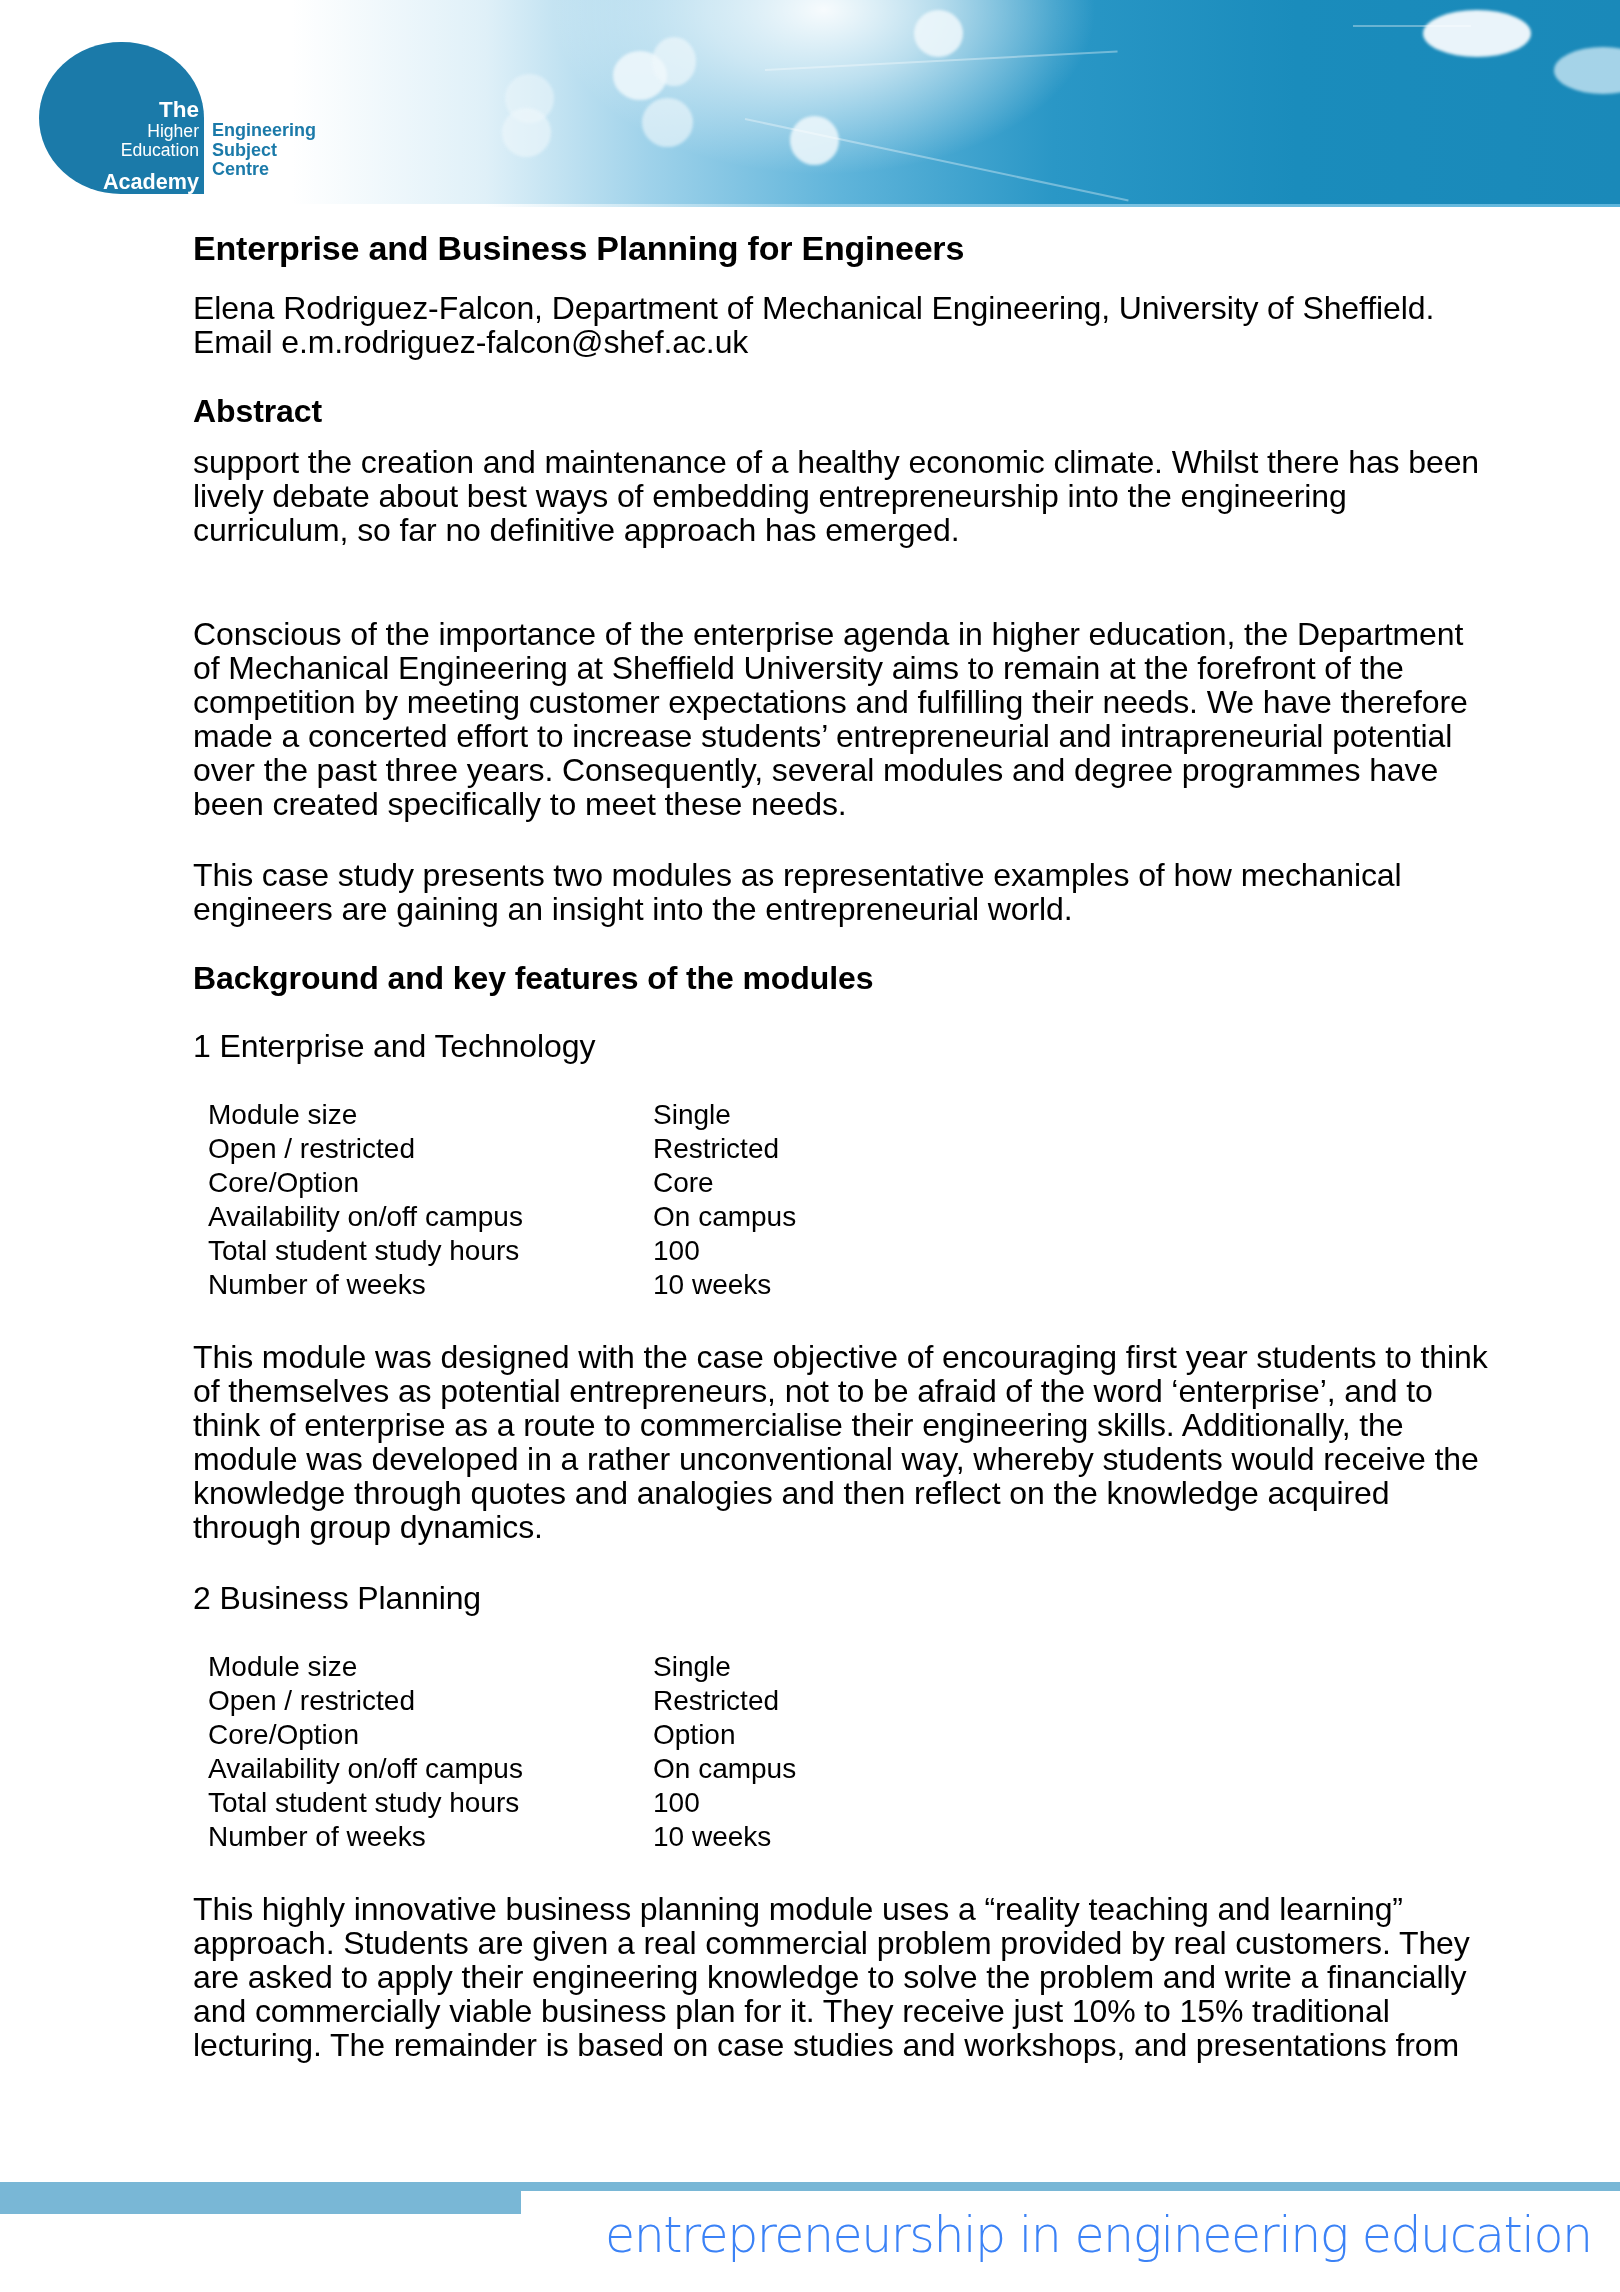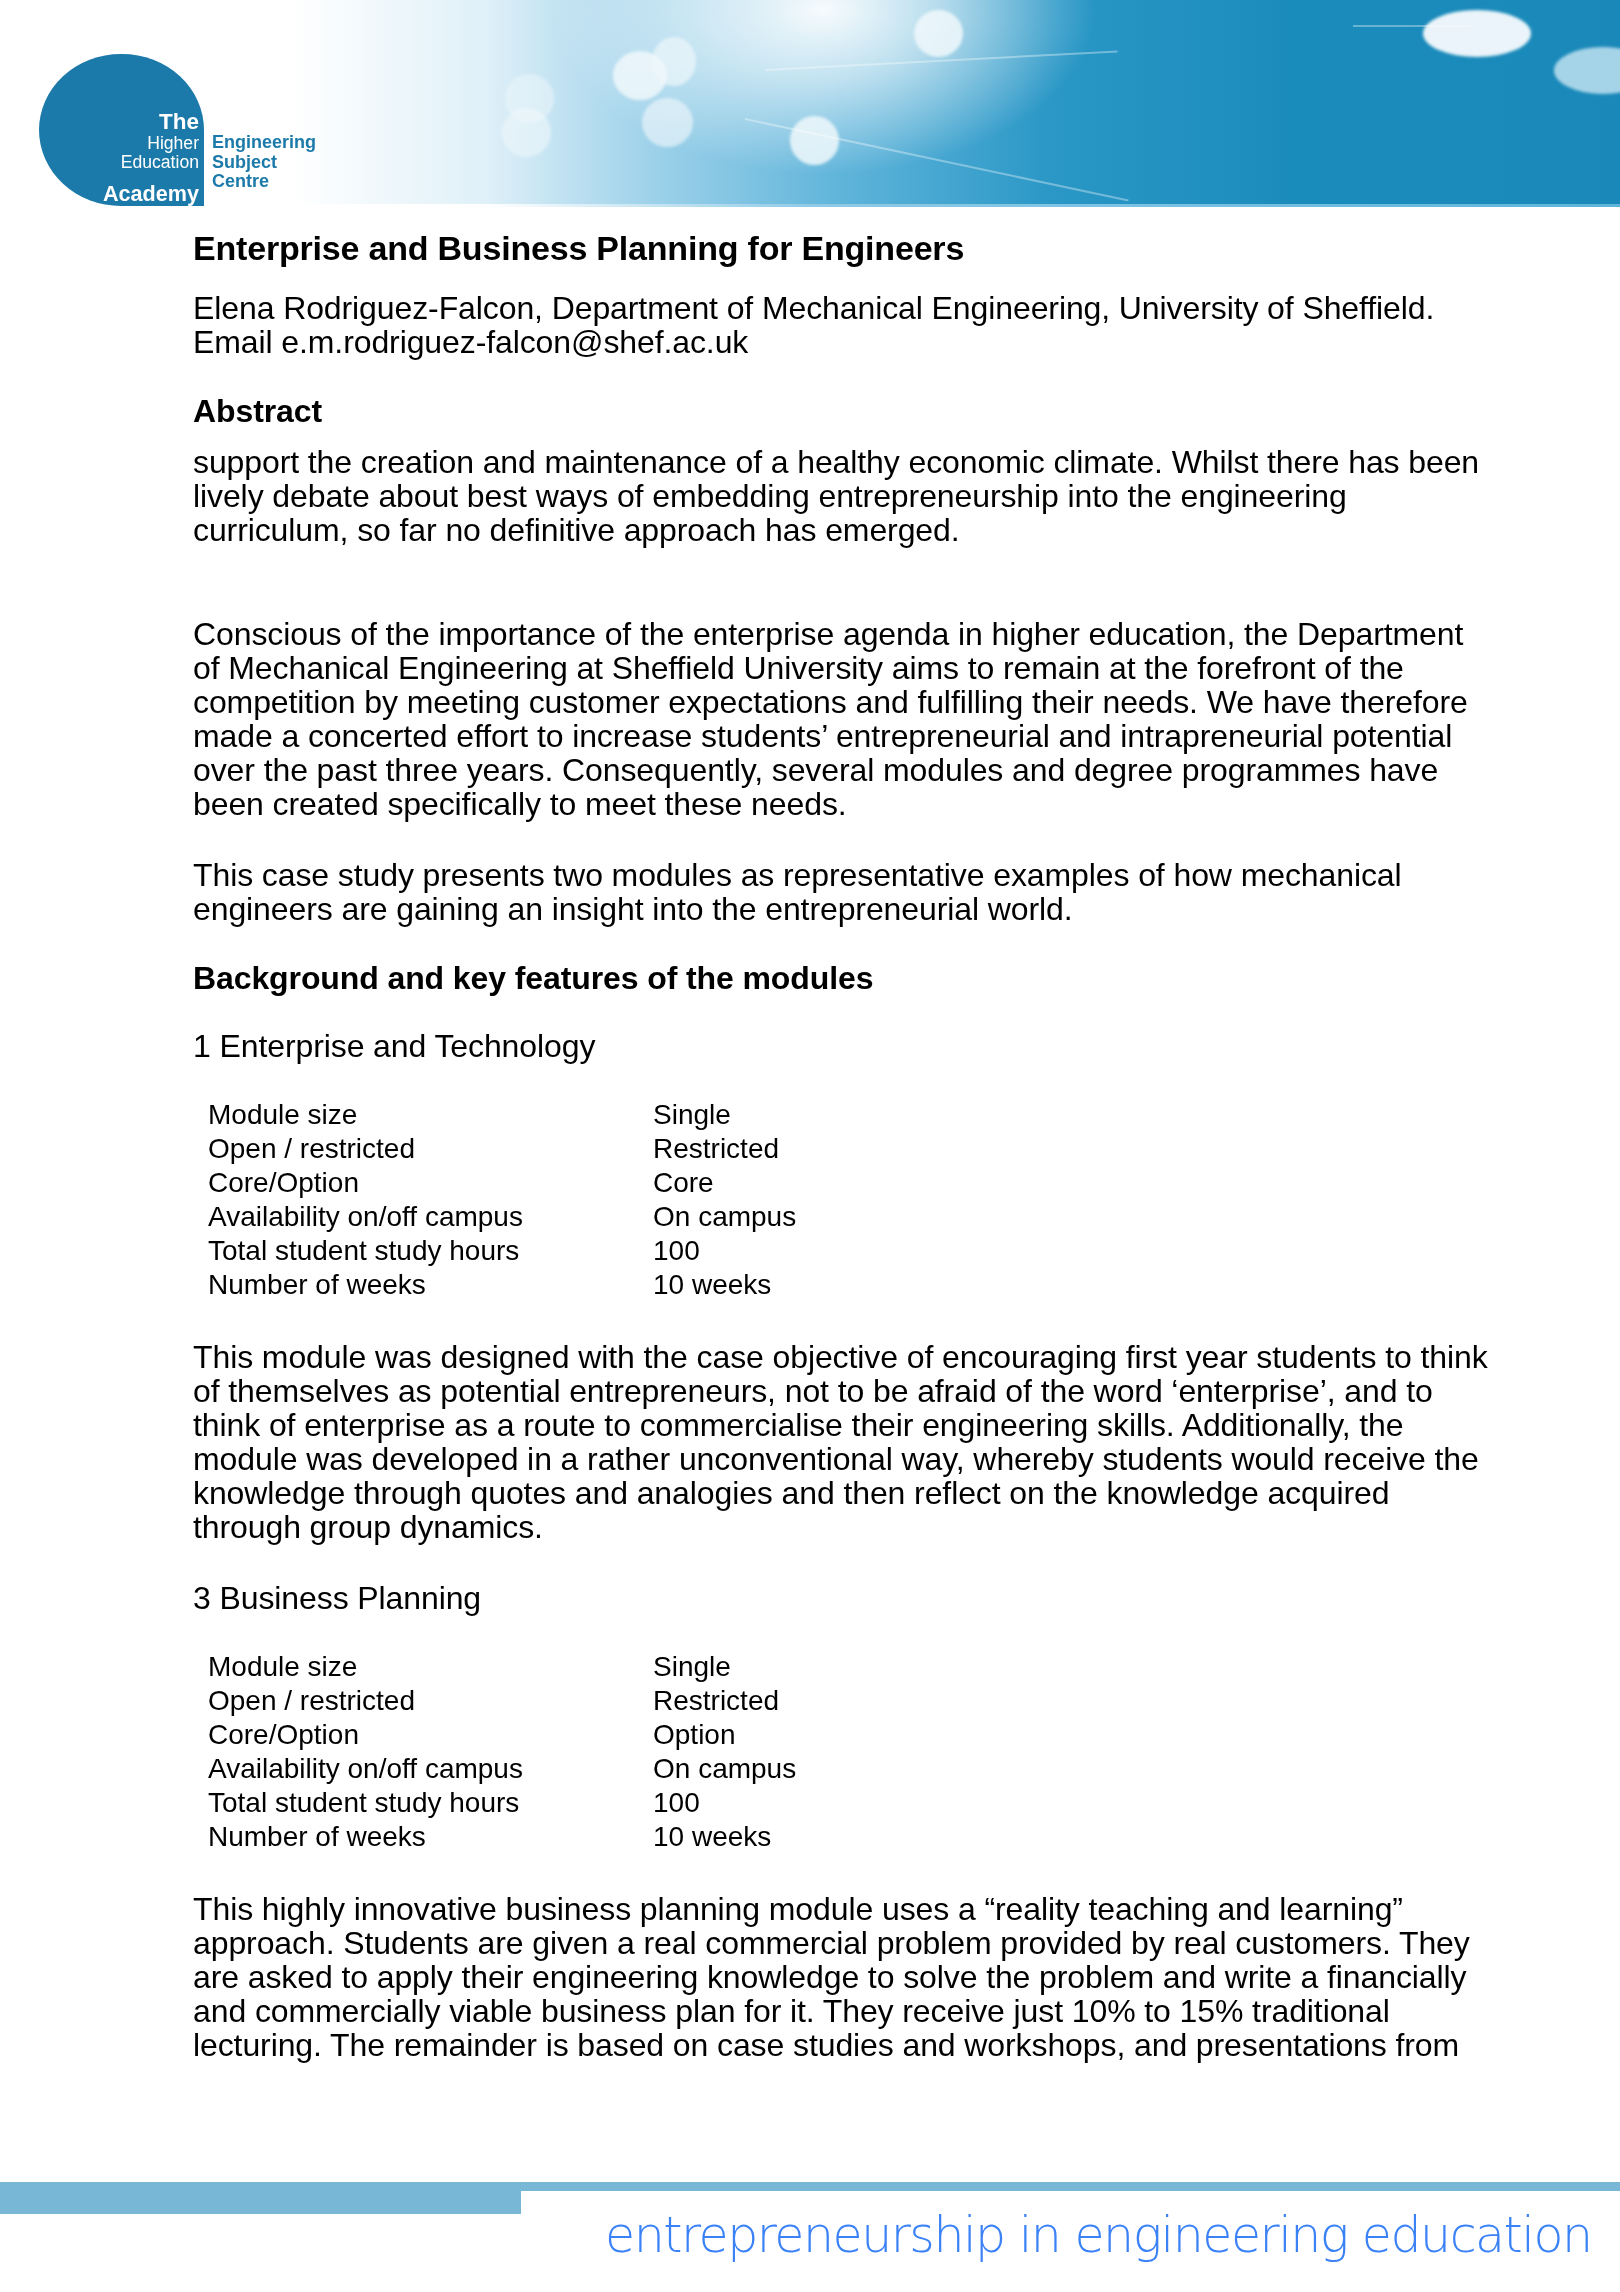--- a/index.html
+++ b/index.html
@@ -13,21 +13,21 @@
     background: linear-gradient(90deg, #ffffff 0%, #ffffff 18%, #dff0f8 30%, #9fd2ea 40%, #5fb4da 52%, #2a97c6 65%, #1a8cbc 80%, #1a89b9 100%);
   }
   .banner .glow {
     position: absolute; left: 549px; top: -157px; width: 549px; height: 333px; border-radius: 50%;
     background: radial-gradient(ellipse at center, rgba(255,255,255,0.95) 0%, rgba(255,255,255,0.6) 30%, rgba(255,255,255,0) 70%);
   }
   .banner .blob { position: absolute; border-radius: 50%; background: rgba(240,248,252,0.85); filter: blur(1.5px); }
   .banner .streak { position: absolute; height: 2px; background: rgba(255,255,255,0.35); transform-origin: left center; }
   .banner-edge { position: absolute; left: 0; top: 204px; width: 1620px; height: 2.9px; background: linear-gradient(90deg, #ffffff 0%, #ffffff 30%, #8fcbe6 50%, #5db5dc 100%); }
 
-  .logo { position: absolute; left: 39px; top: 54px; width: 333px; height: 157px; }
+  .logo { position: absolute; left: 39px; top: 42px; width: 333px; height: 157px; }
   .logo-blob {
     position: absolute; left: 0; top: 0; width: 165px; height: 152px;
     background: #1b7aa9; border-radius: 82px 82px 0 82px / 76px 76px 0 76px;
   }
   .logo-left { position: absolute; right: 173px; top: 56px; text-align: right; color: #ffffff; line-height: 19.6px; }
   .logo-left .the { font-weight: bold; font-size: 22.5px; line-height: 23.5px; }
   .logo-left .reg { font-size: 17.6px; }
   .logo-left .acad { font-weight: bold; font-size: 21.6px; line-height: 21.6px; margin-top: 10px; }
   .logo-right { position: absolute; left: 173px; top: 79px; color: #1b7aa9; font-weight: bold; font-size: 18px; line-height: 19.6px; }
 
@@ -133,21 +133,21 @@
 </div>
 <div class="text para" style="top:1340px">
   <span class="ln">This module was designed with the case objective of encouraging first year students to think</span>
   <span class="ln">of themselves as potential entrepreneurs, not to be afraid of the word ‘enterprise’, and to</span>
   <span class="ln">think of enterprise as a route to commercialise their engineering skills. Additionally, the</span>
   <span class="ln">module was developed in a rather unconventional way, whereby students would receive the</span>
   <span class="ln">knowledge through quotes and analogies and then reflect on the knowledge acquired</span>
   <span class="ln">through group dynamics.</span>
 </div>
 
-<div class="text" style="top:1581px">3  Business Planning</div>
+<div class="text" style="top:1581px">2  Business Planning</div>
 <div class="kv" style="top:1650px">
   <div class="row">
       <span class="k">Module size</span>
       <span class="v">Single</span>
     </div>
   <div class="row">
       <span class="k">Open / restricted</span>
       <span class="v">Restricted</span>
     </div>
   <div class="row">

